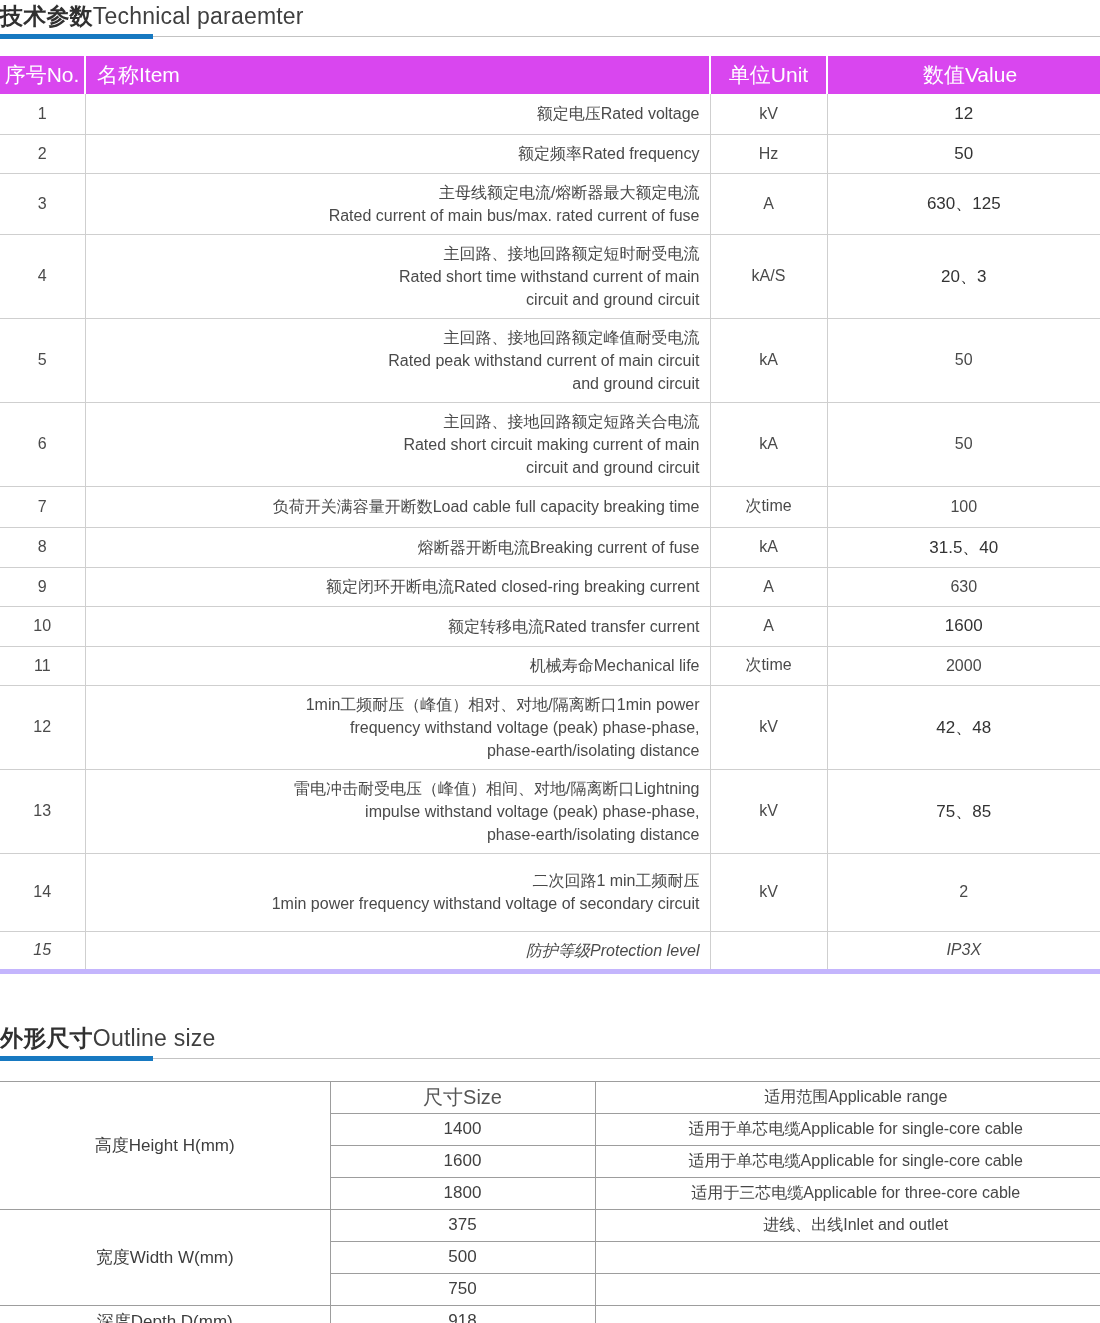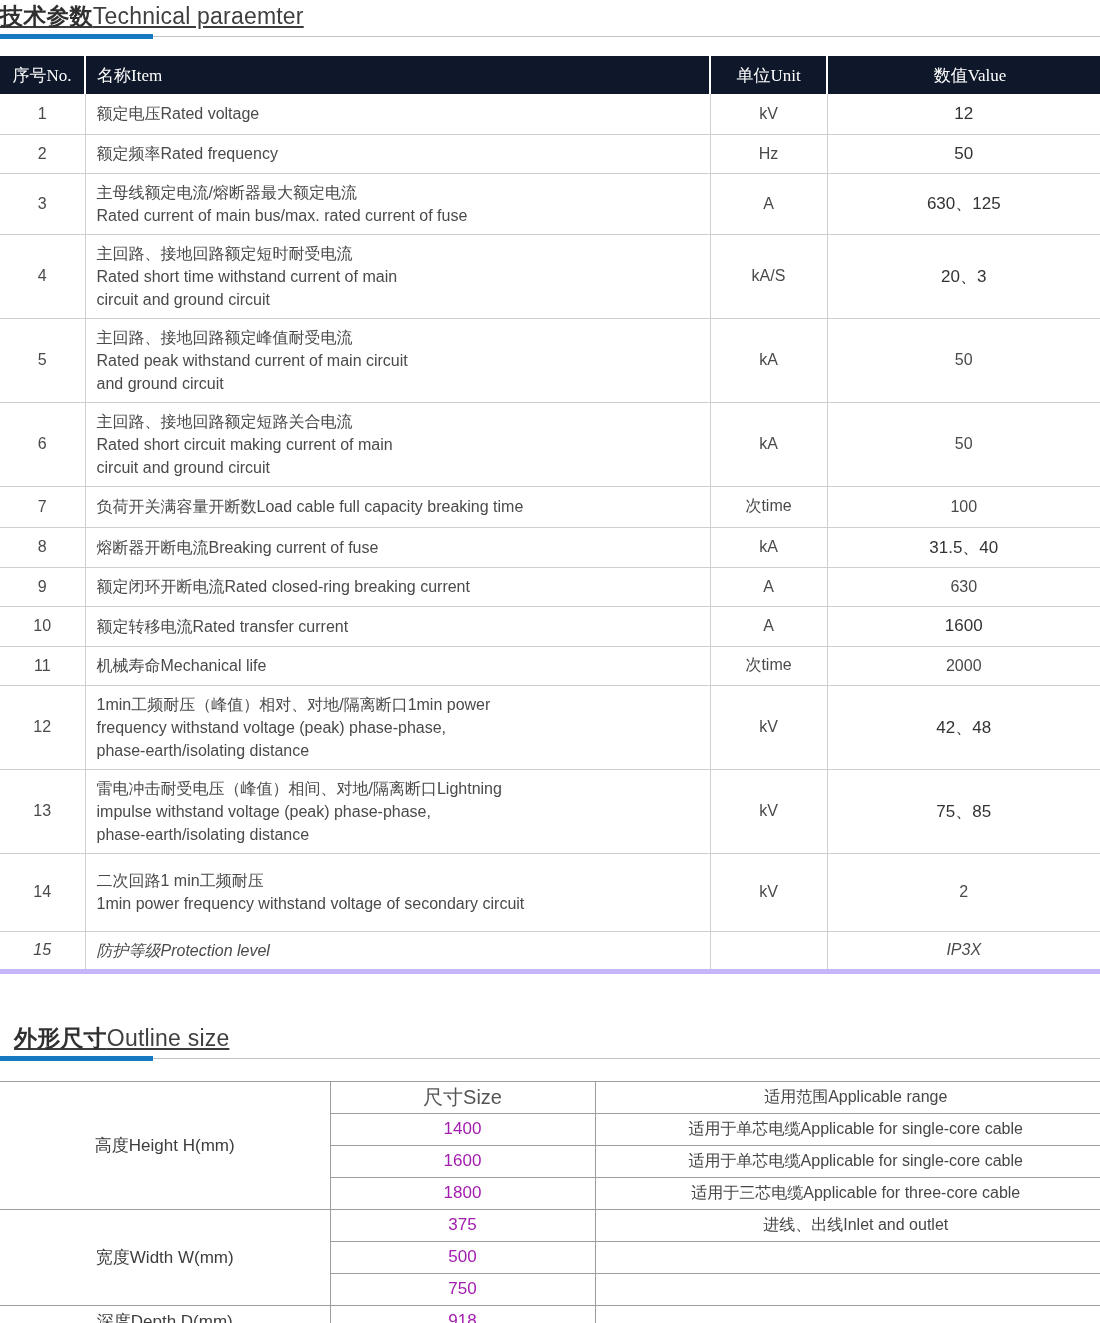--- a/index.html
+++ b/index.html
@@ -5,73 +5,73 @@
   * { margin:0; padding:0; box-sizing:border-box; }
   body {
     width:1100px; height:1323px; overflow:hidden;
     background:#ffffff;
     font-family:"Liberation Sans","DejaVu Sans",sans-serif;
     color:#3c3c3c;
   }
   .page { width:1100px; }
 
   
-  .sec-title { padding-top:2px; font-size:23px; line-height:28px; letter-spacing:0.2px;text-decoration:underline; }
+  .sec-title { padding-top:2px; font-size:23px; line-height:28px; letter-spacing:0.2px; }
   .sec-title .zh { font-weight:bold; color:#303030; }
   .sec-title .en { font-weight:normal; color:#3f3f3f; }
   .title-rule { position:relative; margin-top:6px; border-top:1px solid #c3c3c3; height:0; }
   .title-rule .accent { position:absolute; left:0; top:-3px; width:153px; height:5px; background:#1779c1; }
 
   
   table.tech { width:1100px; border-collapse:collapse; margin-top:19px; table-layout:fixed; }
   table.tech col.c-no { width:85px; }
   table.tech col.c-item { width:625px; }
   table.tech col.c-unit { width:117px; }
   table.tech col.c-val { width:273px; }
 
   table.tech thead th {
-    background:#0f172a; color:#ffffff; font-weight:normal;
-    font-size:17px; height:38px; border-right:2px solid #ffffff;font-family:Liberation Serif, serif;
+    background:#d946ef; color:#ffffff; font-weight:normal;
+    font-size:21px; height:38px; border-right:2px solid #ffffff;
   }
   table.tech thead th:last-child { border-right:none;padding-left:12px; }
   table.tech thead th.h-item { text-align:left; padding-left:11px; }
 
   table.tech tbody td {
     border-bottom:1px solid #cfcfcf;
     border-right:1px solid #cfcfcf;
     font-size:16px; color:#4a4a4a;
     vertical-align:middle;
   }
   table.tech tbody tr:last-child td { border-bottom:5px solid #c4b5fd;font-style:italic; }
   table.tech tbody td:last-child { border-right:none; }
   td.no-cell { text-align:center; font-size:17px; color:#3d3d3d; }
-  td.item-cell { text-align:left; padding:7px 10px 7px 11px; white-space:pre-line; line-height:23px; }
+  td.item-cell { text-align:right; padding:7px 10px 7px 11px; white-space:pre-line; line-height:23px; }
   td.unit-cell { text-align:center; font-size:15px; color:#5a5a5a; }
   td.val-cell { text-align:center; font-size:15px; color:#5f5f5f; }
   tr.strong td.val-cell { font-size:17px; color:#333333; }
   td.unit-strong { font-size:17px; color:#333333; }
 
   tr.h40 { height:40px; } tr.h39 { height:39px; } tr.h41 { height:41px; }
   tr.h57 { height:57px; } tr.h78 { height:78px; } tr.h82 { height:82px; }
   tr.h83 { height:83px; } tr.h84 { height:84px; }
 
   
-  .outline-title { margin-top:48px;margin-left:14px; }
+  .outline-title { margin-top:48px; }
 
   table.outline { width:1100px; border-collapse:collapse; margin-top:22px; table-layout:fixed; }
   table.outline col.o-label { width:330px; }
   table.outline col.o-size { width:265px; }
   table.outline col.o-range { width:505px; }
   table.outline td {
     border-top:1px solid #9d9d9d;
     border-bottom:1px solid #9d9d9d;
     height:32px; font-size:16px; color:#474747; text-align:center; vertical-align:middle;
   }
   table.outline td.label-cell { border-right:1px solid #9d9d9d; font-size:17px; color:#3d3d3d; }
-  table.outline td.size-cell { border-right:1px solid #9d9d9d; font-size:17px; color:#a21caf; }
+  table.outline td.size-cell { border-right:1px solid #9d9d9d; font-size:17px; color:#404040; }
   table.outline td.size-head { font-size:20px; color:#555555; }
   table.outline td.range-cell { font-size:16px; color:#474747;padding-left:16px; }
 </style>
 </head>
 <body>
 
 <div class="page">
 
   <div class="sec-title">
     <span class="zh">技术参数</span><span class="en">Technical paraemter</span>

